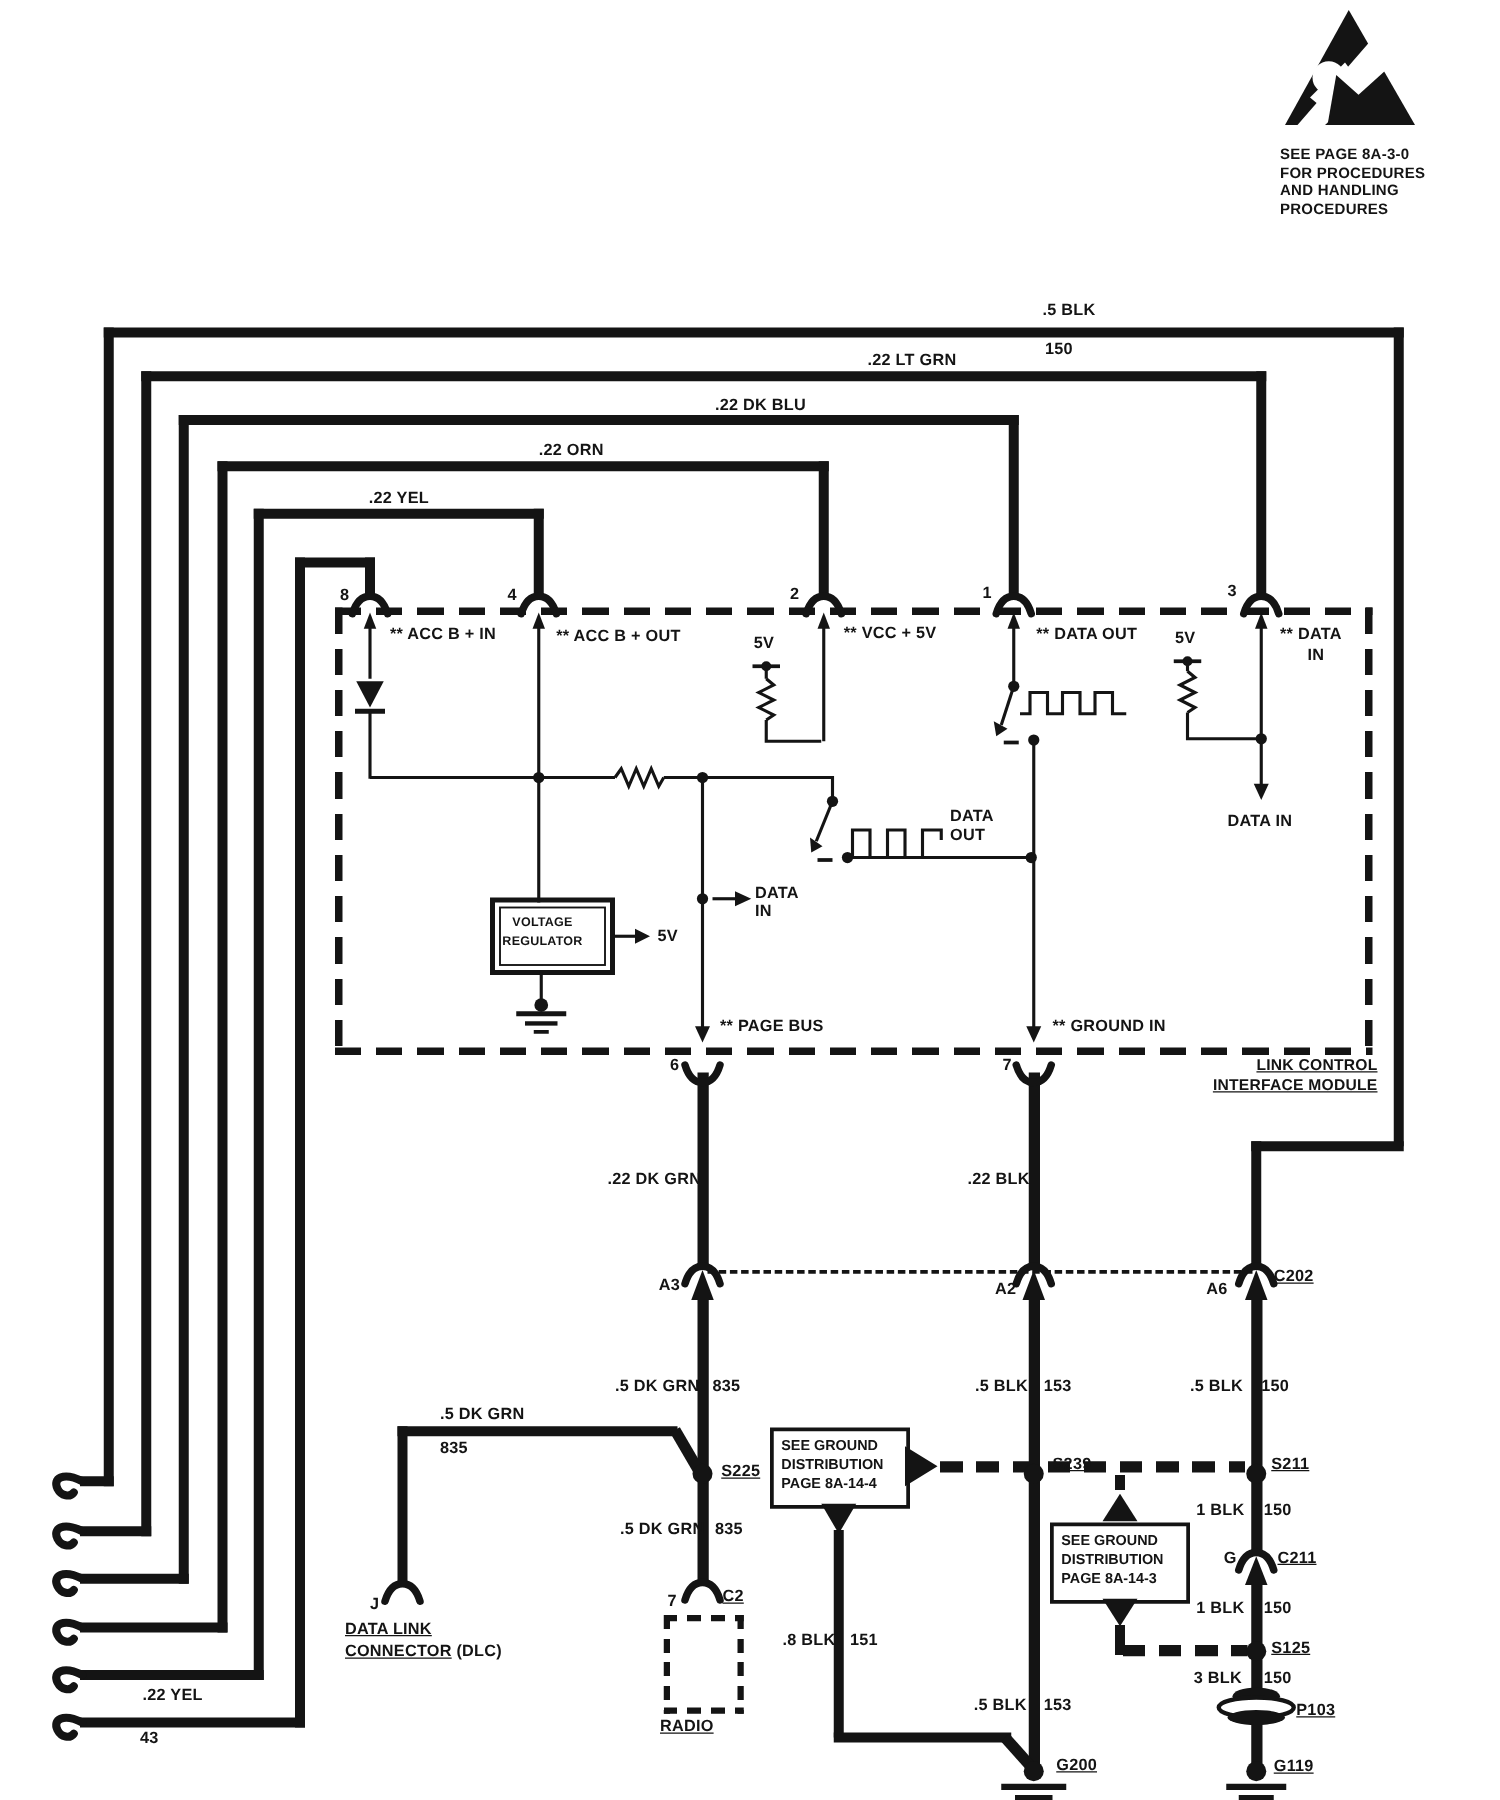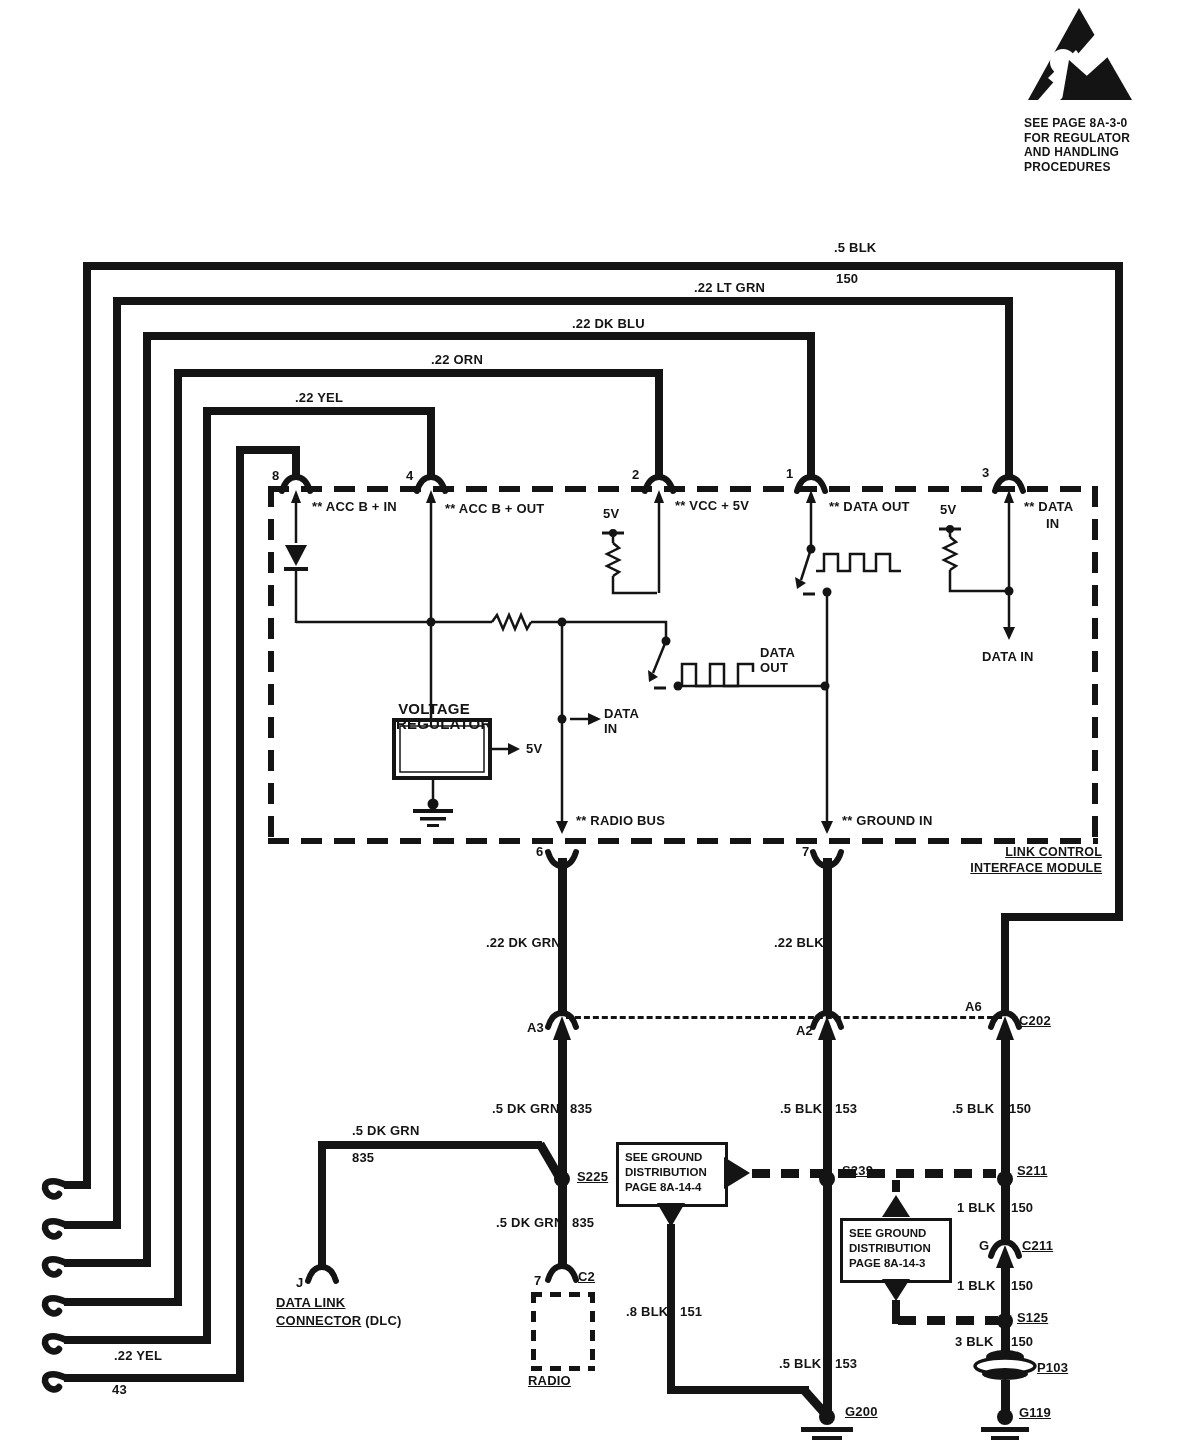--- a/index.html
+++ b/index.html
@@ -285,21 +285,21 @@
         <rect x="981" y="1427" width="48" height="5"></rect>
         <rect x="991" y="1436" width="28" height="4"></rect>
       </g>
     </g>
   </svg>
 
   <div class="txtLayer" style="position:absolute;left:0;top:0;width:100%;height:100%">
 
     <div class="t" style="left:1024px;top:116px;font-size:12px;line-height:14.5px">
       <div>SEE PAGE 8A-3-0</div>
-      <div>FOR REGULATOR</div>
+      <div>FOR PROCEDURES</div>
       <div>AND HANDLING</div>
       <div>PROCEDURES</div>
     </div>
 
     <span class="t" style="left:834px;top:241px">.5 BLK</span>
     <span class="t" style="left:836px;top:272px">150</span>
     <span class="t" style="left:694px;top:281px">.22 LT GRN</span>
     <span class="t" style="left:572px;top:317px">.22 DK BLU</span>
     <span class="t" style="left:431px;top:353px">.22 ORN</span>
     <span class="t" style="left:295px;top:391px">.22 YEL</span>
@@ -313,47 +313,47 @@
     <span class="t" style="left:982px;top:466px">3</span>
     <span class="t" style="left:536px;top:845px">6</span>
     <span class="t" style="left:802px;top:845px">7</span>
 
     <span class="t" style="left:312px;top:500px">** ACC B + IN</span>
     <span class="t" style="left:445px;top:502px">** ACC B + OUT</span>
     <span class="t" style="left:675px;top:499px">** VCC + 5V</span>
     <span class="t" style="left:829px;top:500px">** DATA OUT</span>
     <span class="t" style="left:1024px;top:500px">** DATA</span>
     <span class="t" style="left:1046px;top:517px">IN</span>
-    <span class="t" style="left:576px;top:814px">** RADIO BUS</span>
+    <span class="t" style="left:576px;top:814px">** PAGE BUS</span>
     <span class="t" style="left:842px;top:814px">** GROUND IN</span>
 
     <span class="t" style="left:603px;top:507px">5V</span>
     <span class="t" style="left:940px;top:503px">5V</span>
-    <div class="t" style="left:396px;top:701px;width:76px;text-align:center;font-size:15px;line-height:15px">
+    <div class="t" style="left:396px;top:731px;width:76px;text-align:center;font-size:10px;line-height:15px">
       <div>VOLTAGE</div>
       <div>REGULATOR</div>
     </div>
     <span class="t" style="left:526px;top:742px">5V</span>
     <span class="t" style="left:604px;top:707px">DATA</span>
     <span class="t" style="left:604px;top:722px">IN</span>
     <span class="t" style="left:760px;top:646px">DATA</span>
     <span class="t" style="left:760px;top:661px">OUT</span>
     <span class="t" style="left:982px;top:650px">DATA IN</span>
 
     <div class="t" style="left:930px;top:845px;width:172px;text-align:right;font-size:12.5px;line-height:15.5px">
       <div class="tu">LINK CONTROL</div>
       <div class="tu">INTERFACE MODULE</div>
     </div>
 
     <span class="t" style="left:486px;top:936px">.22 DK GRN</span>
     <span class="t" style="left:774px;top:936px">.22 BLK</span>
 
     <span class="t" style="left:527px;top:1021px">A3</span>
     <span class="t" style="left:796px;top:1024px">A2</span>
-    <span class="t" style="left:965px;top:1000px">A6</span>
+    <span class="t" style="left:965px;top:1024px">A6</span>
     <span class="t tu" style="left:1019px;top:1014px">C202</span>
 
     <span class="t" style="left:492px;top:1102px">.5 DK GRN</span>
     <span class="t" style="left:570px;top:1102px">835</span>
     <span class="t" style="left:780px;top:1102px">.5 BLK</span>
     <span class="t" style="left:835px;top:1102px">153</span>
     <span class="t" style="left:952px;top:1102px">.5 BLK</span>
     <span class="t" style="left:1009px;top:1102px">150</span>
 
     <span class="t tu" style="left:577px;top:1170px">S225</span>

